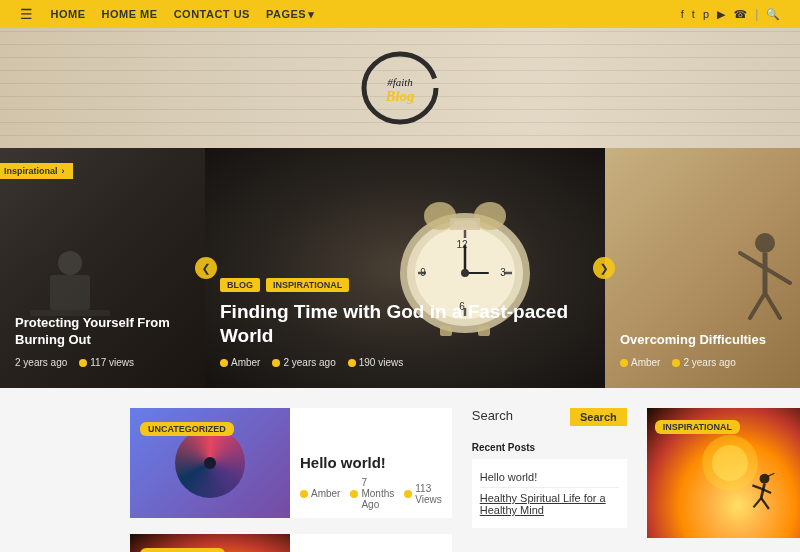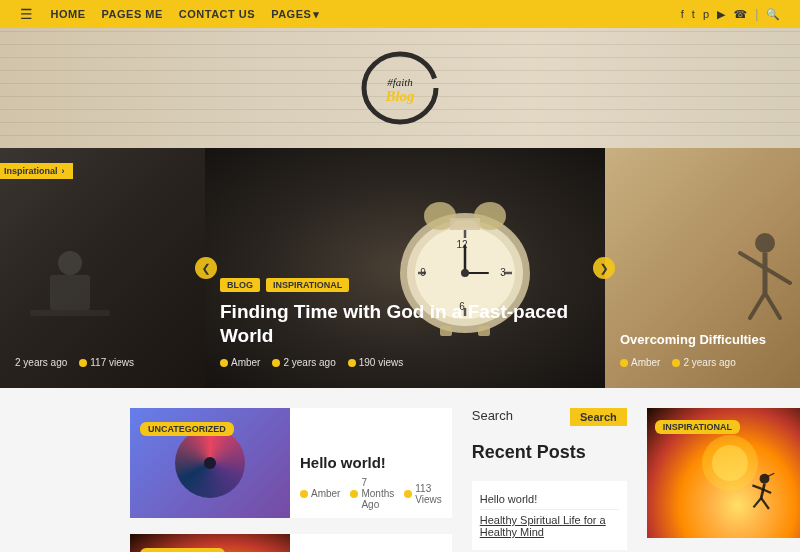--- a/index.html
+++ b/index.html
@@ -238,24 +238,24 @@
     .search-btn {
       background: #f5c518;
       color: #333;
       border: none;
       padding: 3px 10px;
       font-size: 11px;
       font-weight: bold;
       cursor: pointer;
     }
     .sidebar-section-title {
-      font-size: 18px;
+      font-size: 10px;
       font-weight: bold;
       color: #222;
-      margin-bottom: 18px;
+      margin-bottom: 6px;
     }
     .recent-posts-list {
       background: white;
       padding: 8px;
       list-style: none;
     }
     .recent-post-item {
       font-size: 11px;
       color: #333;
       padding: 4px 0;
@@ -310,21 +310,21 @@
     }
   </style>
 </head>
 <body>
 
 <nav class="top-nav">
   <div class="nav-left">
     <span class="hamburger">☰</span>
     <div class="nav-links">
       <a href="#">HOME</a>
-      <a href="#">PAGES ME</a>
+      <a href="#">HOME ME</a>
       <a href="#">CONTACT US</a>
       <a href="#" class="pages-link">
         <span>PAGES</span>
         <span>▾</span>
       </a>
     </div>
   </div>
   <div class="nav-right">
     <span class="social-icon">f</span>
     <span class="social-icon">t</span>
@@ -360,20 +360,21 @@
       <circle cx="50" cy="25" r="12" fill="#888" opacity="0.6"></circle>
       <rect x="30" y="37" width="40" height="35" rx="3" fill="#777" opacity="0.5"></rect>
       <rect x="10" y="72" width="80" height="6" rx="2" fill="#666" opacity="0.4"></rect>
     </svg>
 
     <div class="left-overlay-tag">
       <span>Inspirational</span>
       <span>›</span>
     </div>
     <div class="slide-content">
+      <div class="slide-title small">Protecting Yourself From Burning Out</div>
       <div class="slide-meta">
         <span class="meta-item">
           <span>2 years ago</span>
         </span>
         <span class="meta-item">
           <span class="meta-dot"></span>
           <span>117 views</span>
         </span>
       </div>
     </div>

